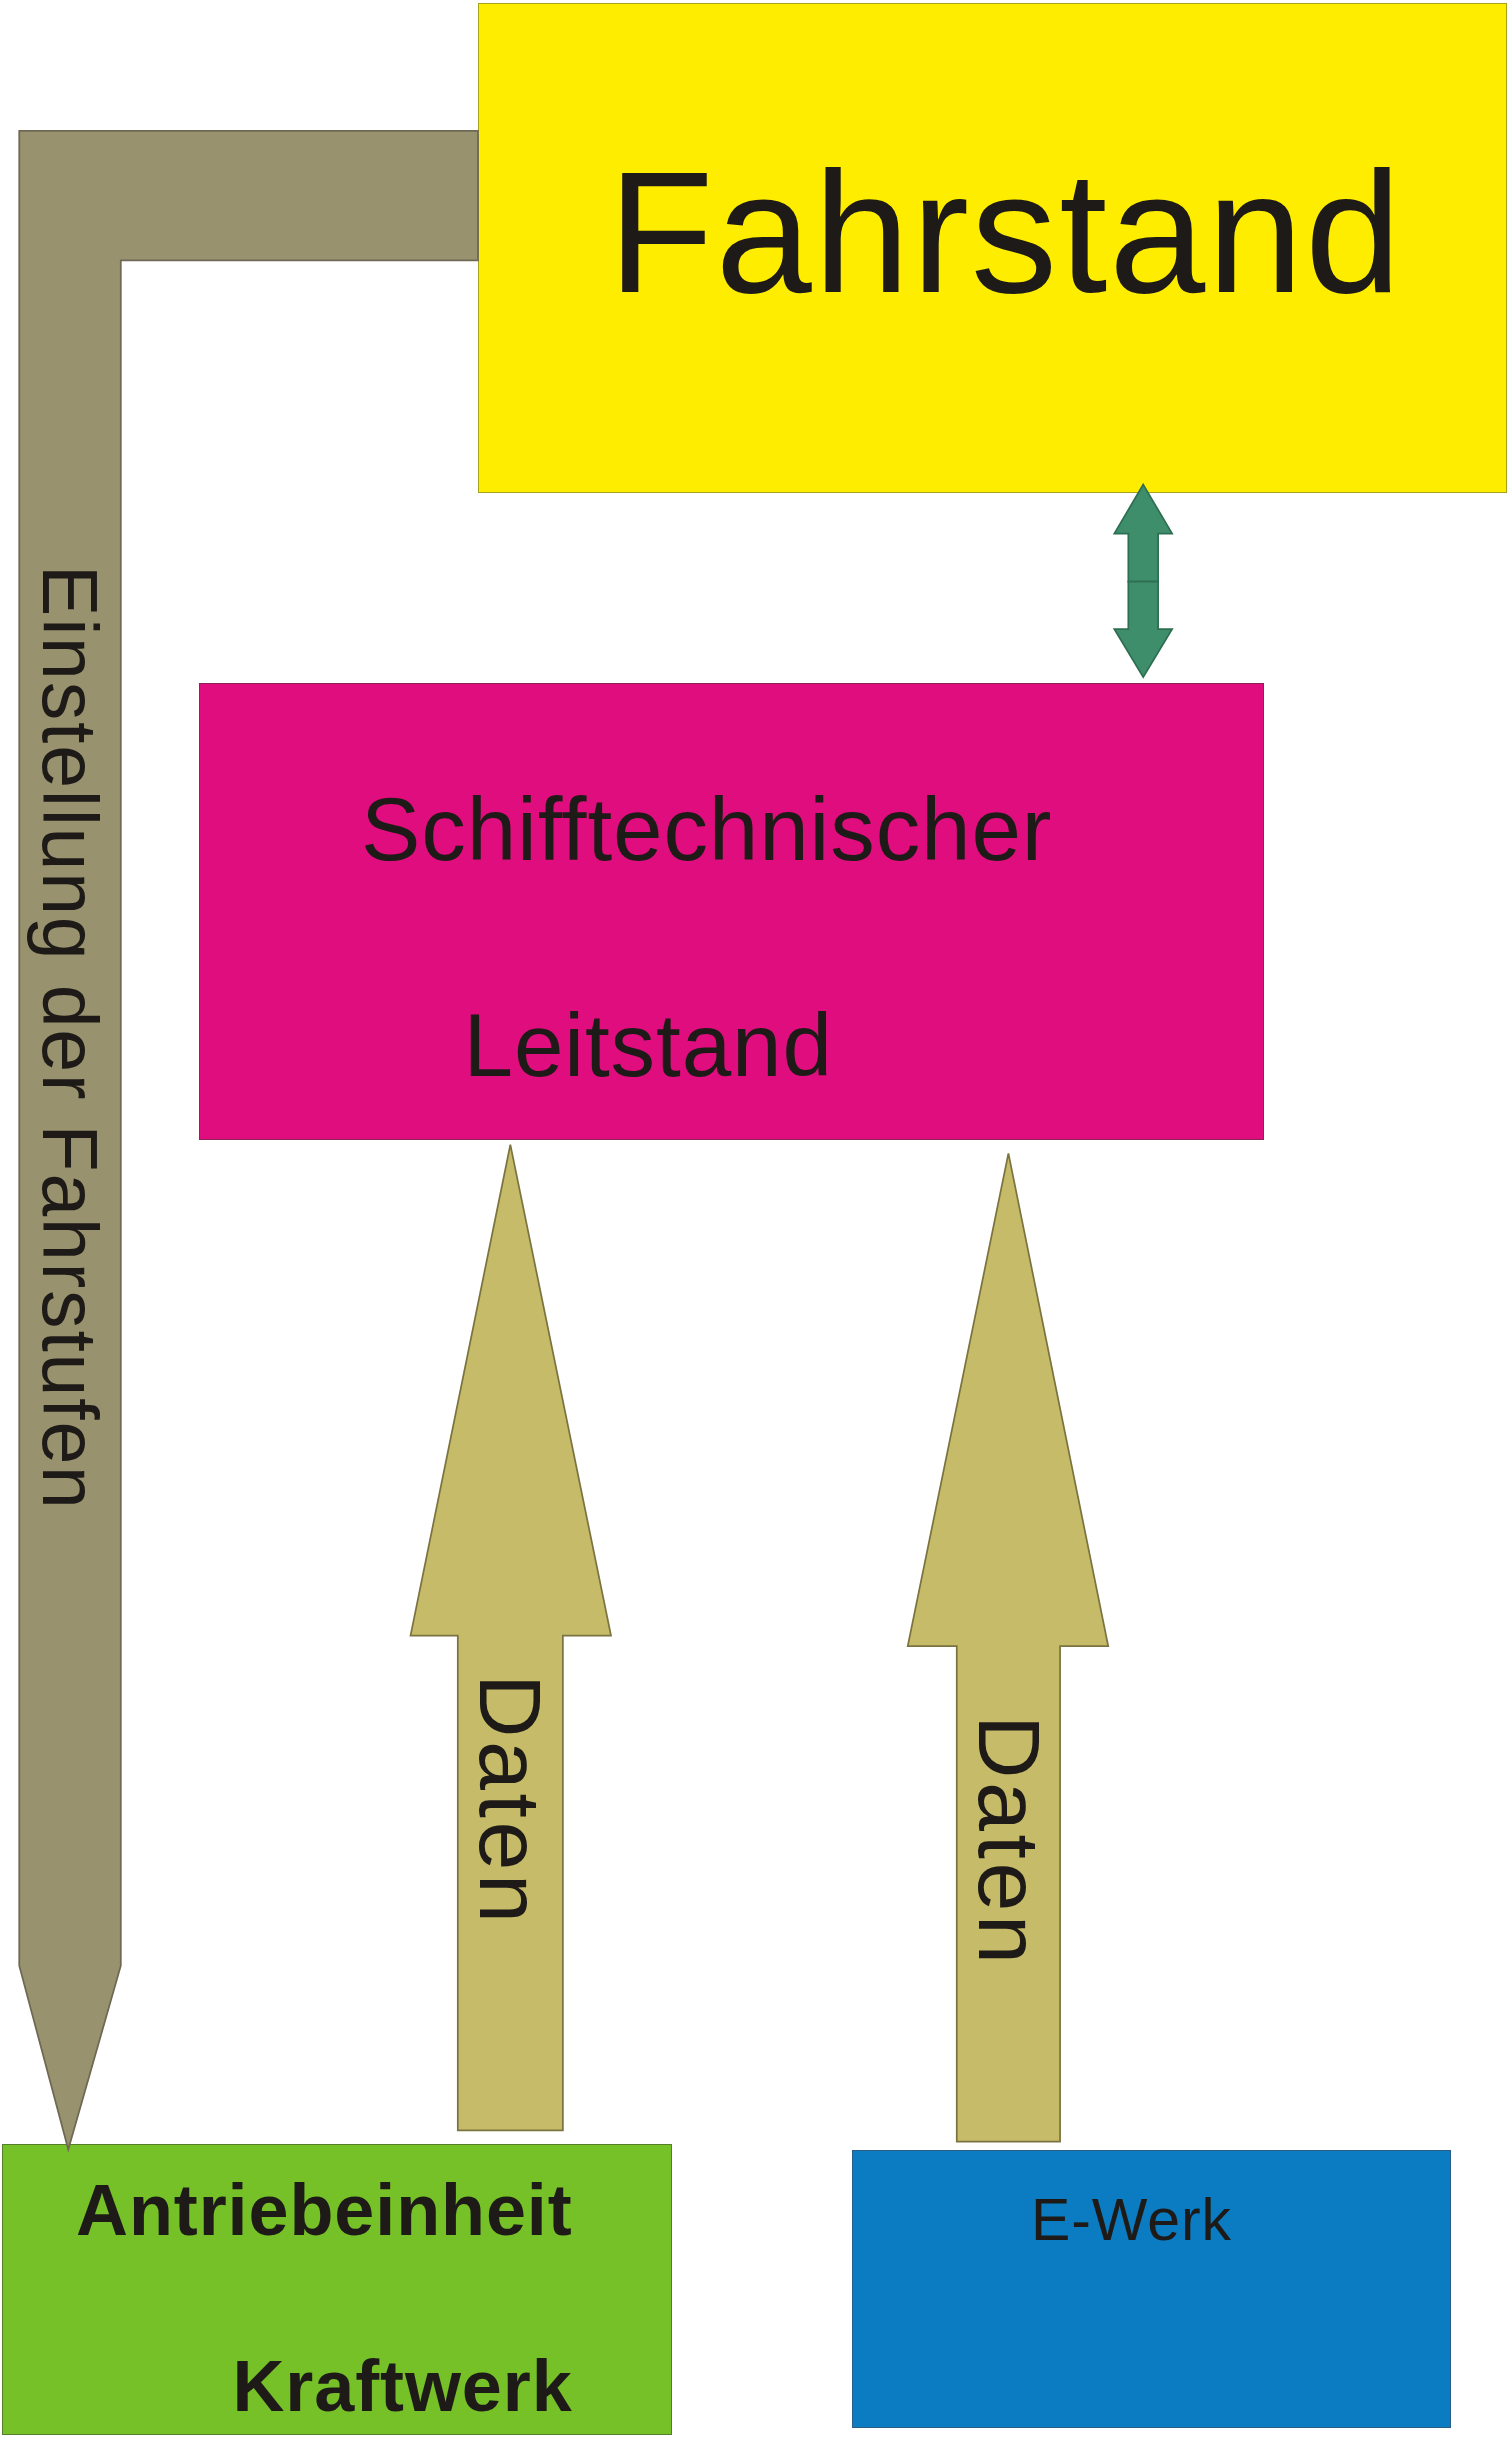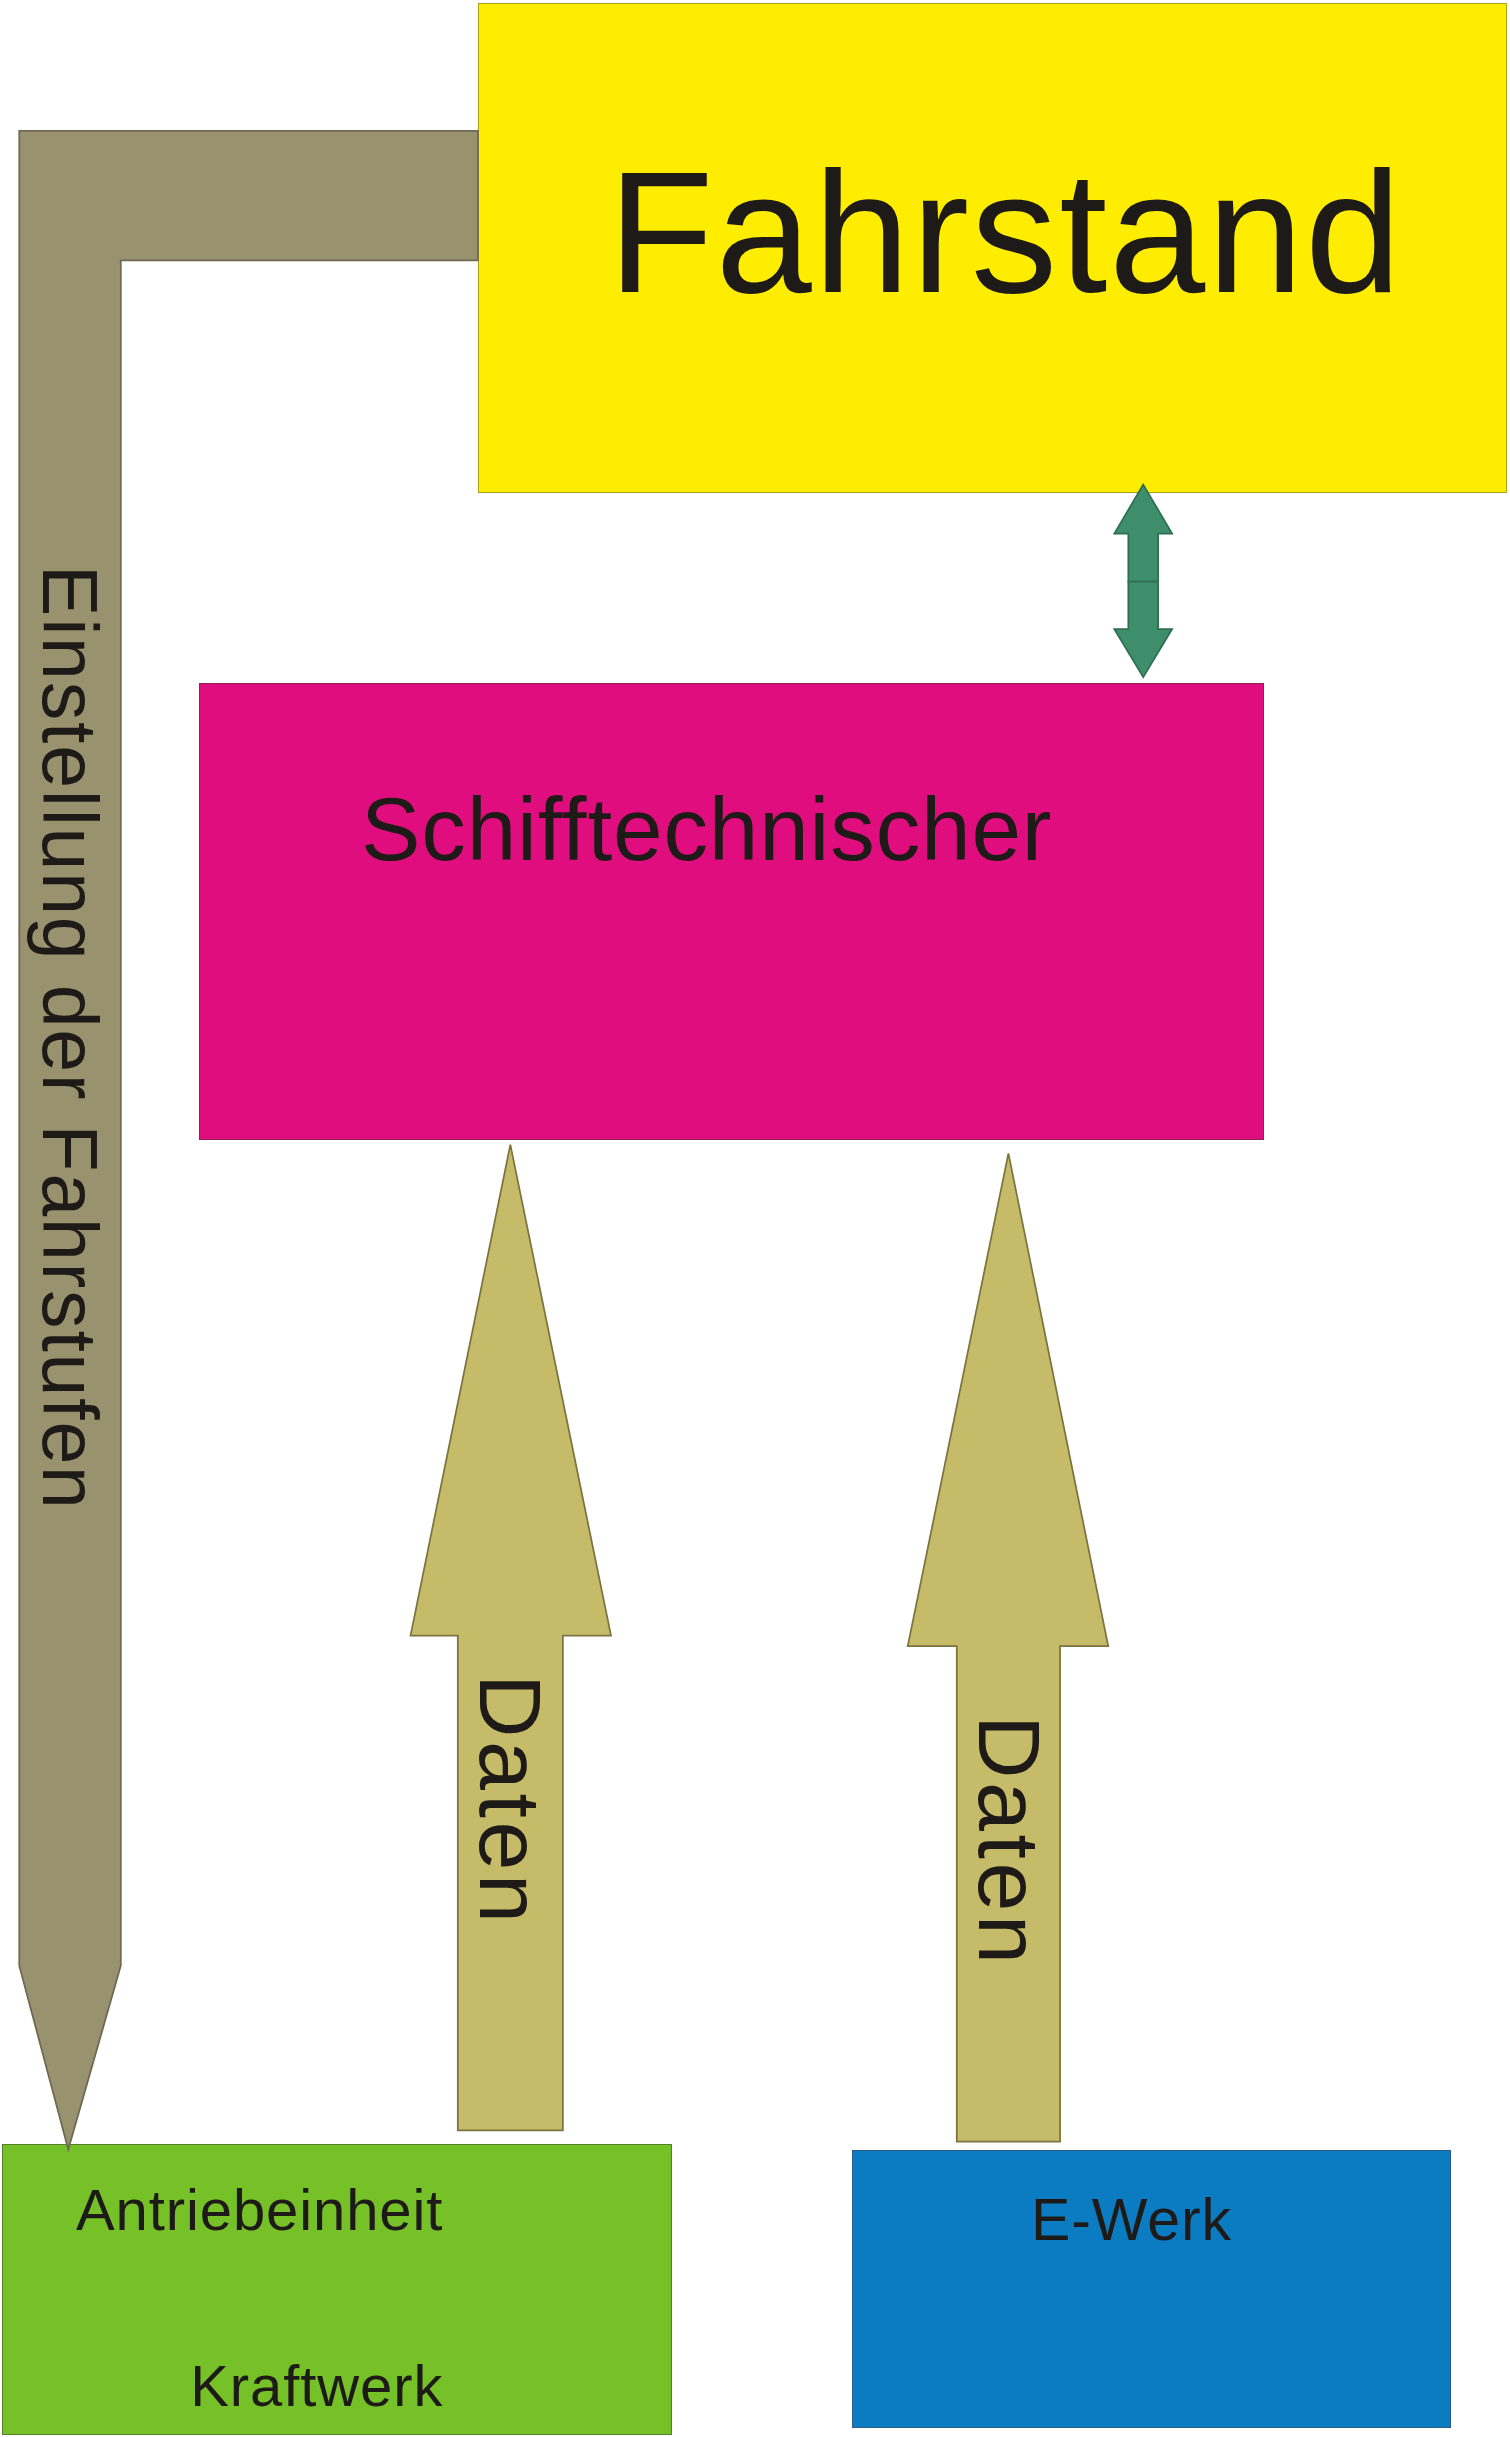--- a/index.html
+++ b/index.html
@@ -8,42 +8,42 @@
     font-family:"Liberation Sans", sans-serif;color:#1d1a17;overflow:hidden;
   }
   .box{position:absolute;box-sizing:border-box;}
   .box-fahrstand{left:478px;top:2.6px;width:1029px;height:490px;background:#ffed00;border:1.8px solid #a8a11c;}
   .box-leitstand{left:199px;top:683px;width:1065px;height:457px;background:#e00d7e;border:1.8px solid #8d2158;}
   .box-antrieb{left:1.8px;top:2144px;width:670px;height:291px;background:#76c028;border:1.8px solid #567f2b;}
   .box-ewerk{left:852px;top:2150px;width:599px;height:278px;background:#0b7cc1;border:1.8px solid #2a5d85;}
   .lbl{position:absolute;white-space:pre;color:#1d1a17;padding-left:13px;}
   .lbl-fahrstand{left:478px;top:146px;width:1029px;text-align:center;font-size:173px;line-height:1;letter-spacing:1.8px;}
   .lbl-leitstand{left:348px;top:752px;font-size:89px;line-height:108px;letter-spacing:0.9px;margin-top:23px;}
-  .lbl-antrieb{left:63px;top:2166px;font-size:58px;line-height:88px;letter-spacing:0.9px;}
+  .lbl-antrieb{left:63px;top:2166px;font-size:72px;line-height:88px;letter-spacing:0.9px;font-weight:bold;}
   .lbl-antrieb .l2{display:block;margin-left:37px;text-align:right;}
   .lbl-ewerk{left:1018px;top:2191px;font-size:59px;line-height:1;letter-spacing:0.9px;}
   .vtext{position:absolute;writing-mode:vertical-rl;text-orientation:mixed;color:#1d1a17;}
   .lbl-einstellung{left:19px;top:565px;width:102px;height:1620px;font-size:77px;line-height:102px;letter-spacing:1.8px;}
   .lbl-daten-left{left:458px;top:1674px;width:105px;height:525px;font-size:88px;line-height:105px;letter-spacing:3.5px;}
   .lbl-daten-right{left:957px;top:1715px;width:104px;height:525px;font-size:88px;line-height:104px;letter-spacing:3.5px;}
   svg.arrows{position:absolute;left:0;top:0;pointer-events:none;}
 </style>
 </head>
 <body>
 
 <div class="stage">
 
   <div class="box box-fahrstand"></div>
   <div class="box box-leitstand"></div>
   <div class="box box-antrieb"></div>
   <div class="box box-ewerk"></div>
 
   <div class="lbl lbl-fahrstand">Fahrstand</div>
   <div class="lbl lbl-leitstand"><span>Schifftechnischer</span><br>
-    </div>
+    <span>Leitstand</span></div>
   <div class="lbl lbl-antrieb"><span>Antriebeinheit</span>
     <span class="l2">Kraftwerk</span></div>
   <div class="lbl lbl-ewerk">E-Werk</div>
 
   <svg class="arrows" width="1510" height="2438" viewBox="0 0 1725 2784">
 
     <polygon points="22,149 546,149 546,297 138,297 138,2245 78,2455 22,2245" stroke="#6e6854" stroke-width="2" fill="#98926e"></polygon>
 
     <polygon points="583,1307 698,1868 643,1868 643,2433 523,2433 523,1868 469,1868" stroke="#7c7440" stroke-width="2" fill="#c6bb69"></polygon>
 

